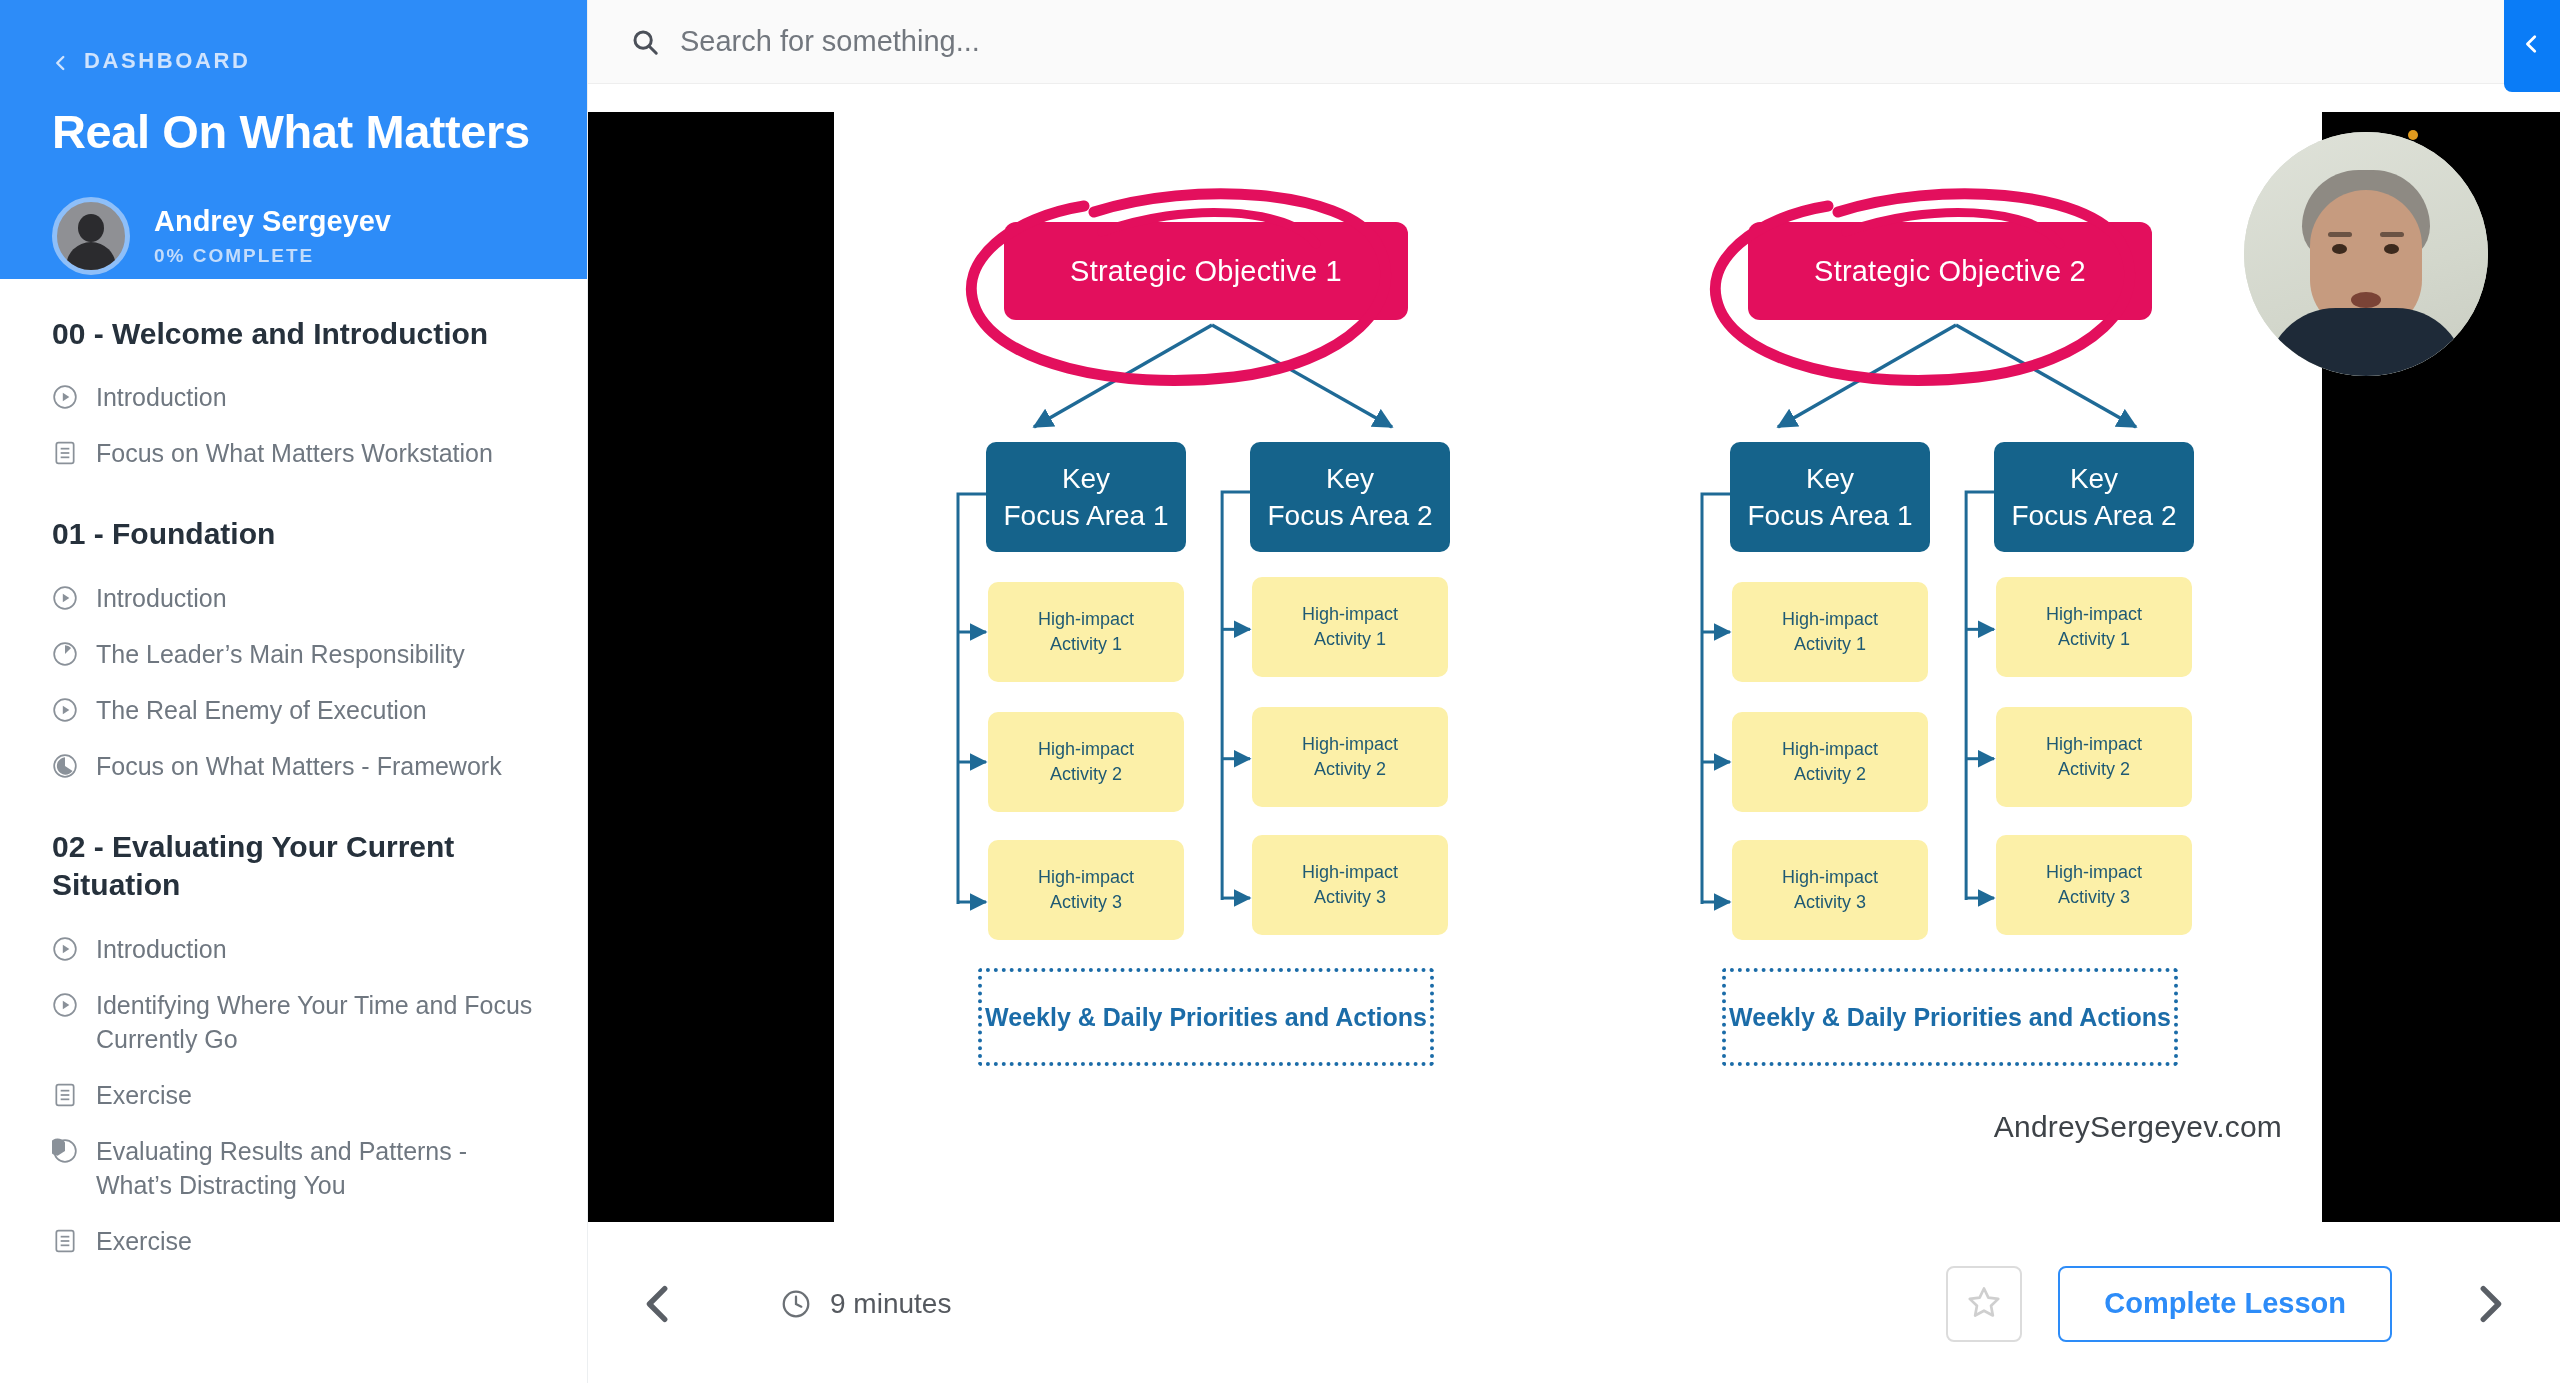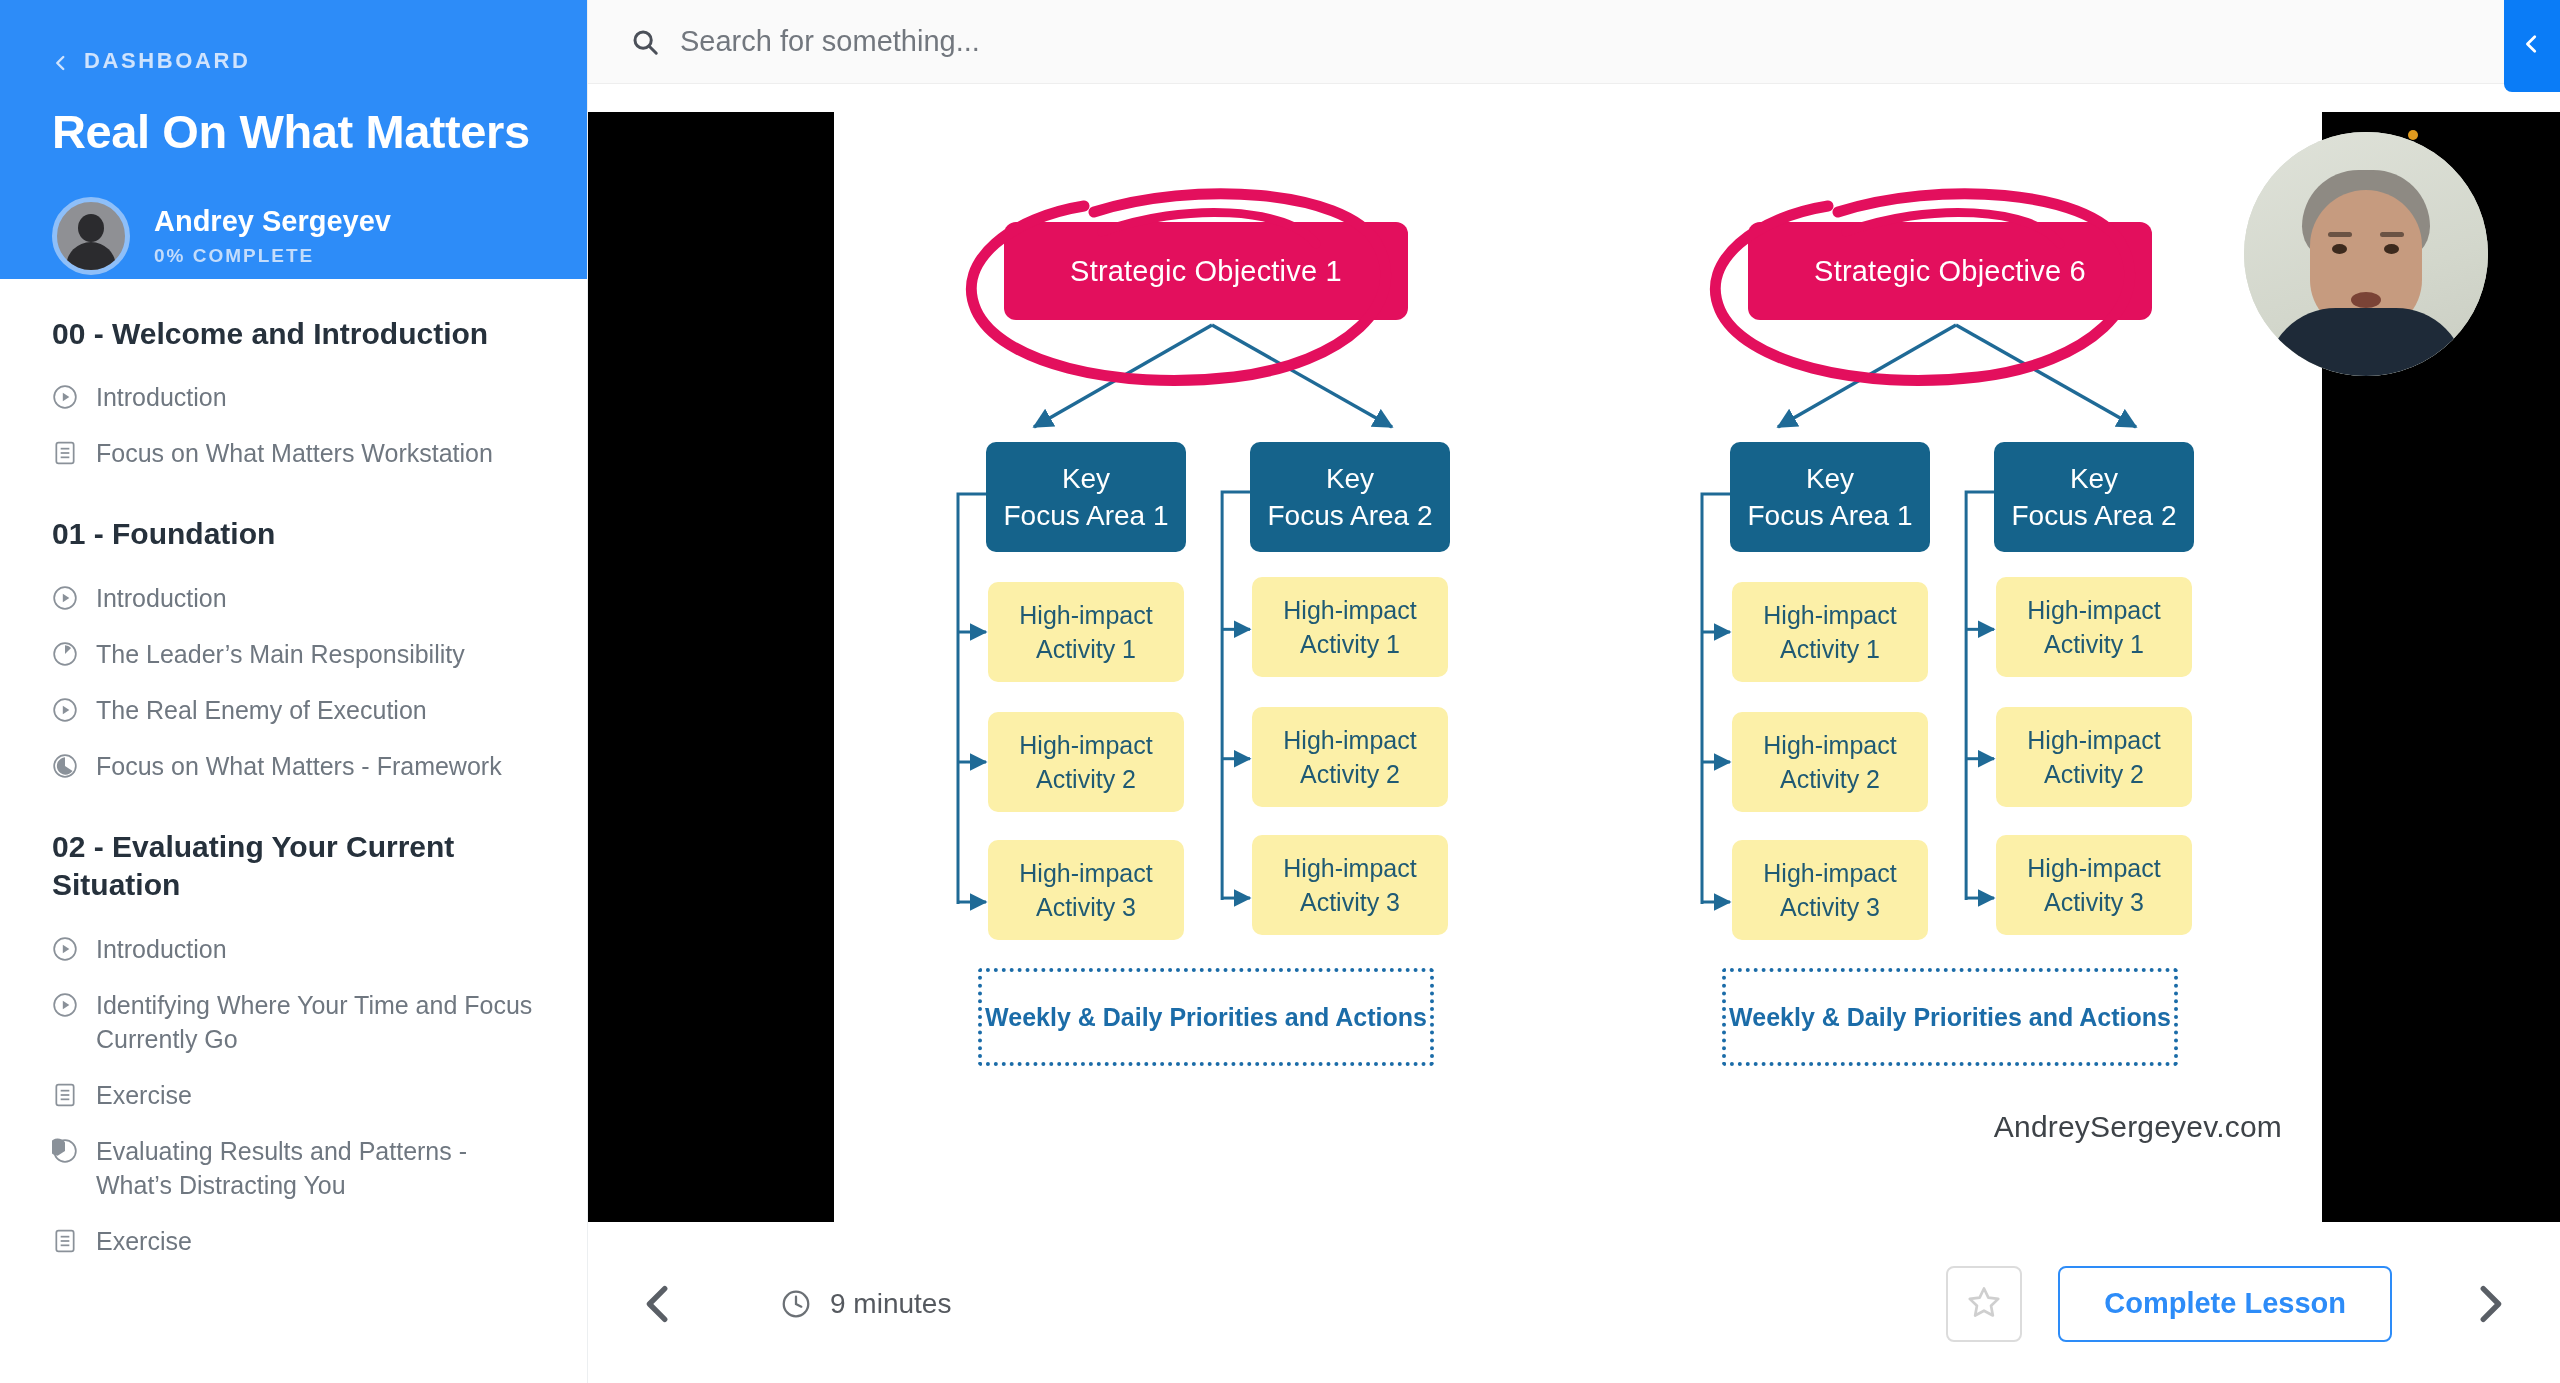--- a/index.html
+++ b/index.html
@@ -145,21 +145,21 @@
     z-index: 3;
   }
   .kfa.k1 { left: 152px; }
   .kfa.k2 { left: 416px; }
 
   .act {
     position: absolute;
     width: 196px; height: 100px;
     background: #fcf0a8; border-radius: 10px;
     display: flex; flex-direction: column; align-items: center; justify-content: center;
-    color: #1f5a74; font-size: 25px; line-height: 1.38; text-align: center;
+    color: #1f5a74; font-size: 18px; line-height: 1.38; text-align: center;
     z-index: 3;
   }
   .col1 .act { left: 154px; }
   .col2 .act { left: 418px; }
   .act.a1 { top: 470px; }
   .act.a2 { top: 600px; }
   .act.a3 { top: 728px; }
   .col2 .act.a1 { top: 465px; }
   .col2 .act.a2 { top: 595px; }
   .col2 .act.a3 { top: 723px; }
@@ -500,21 +500,21 @@
               <div class="act a3">
                 <span>High-impact</span>
                 <span>Activity 3</span>
               </div>
             </div>
 
             <div class="dotted">Weekly &amp; Daily Priorities and Actions</div>
           </div>
 
           <div class="group g2">
-            <div class="so-box">Strategic Objective 6</div>
+            <div class="so-box">Strategic Objective 2</div>
 
             <svg class="scribble" viewBox="0 0 530 230" fill="none">
               <path d="M150 40 C 250 8, 400 18, 432 70 C 468 130, 400 192, 290 205 C 170 219, 55 190, 32 138 C 10 88, 70 45, 140 34" stroke="#e30f5d" stroke-width="11" stroke-linecap="round"></path>
               <path d="M158 60 C 240 30, 345 35, 372 72" stroke="#e30f5d" stroke-width="9" stroke-linecap="round"></path>
             </svg>
 
             <svg class="so-arrows" viewBox="0 0 480 135" fill="none">
               <line x1="238" y1="18" x2="60" y2="120" stroke="#1f6a96" stroke-width="3.4" marker-end="url(#ah1)"></line>
               <line x1="238" y1="18" x2="418" y2="120" stroke="#1f6a96" stroke-width="3.4" marker-end="url(#ah1)"></line>
             </svg>

